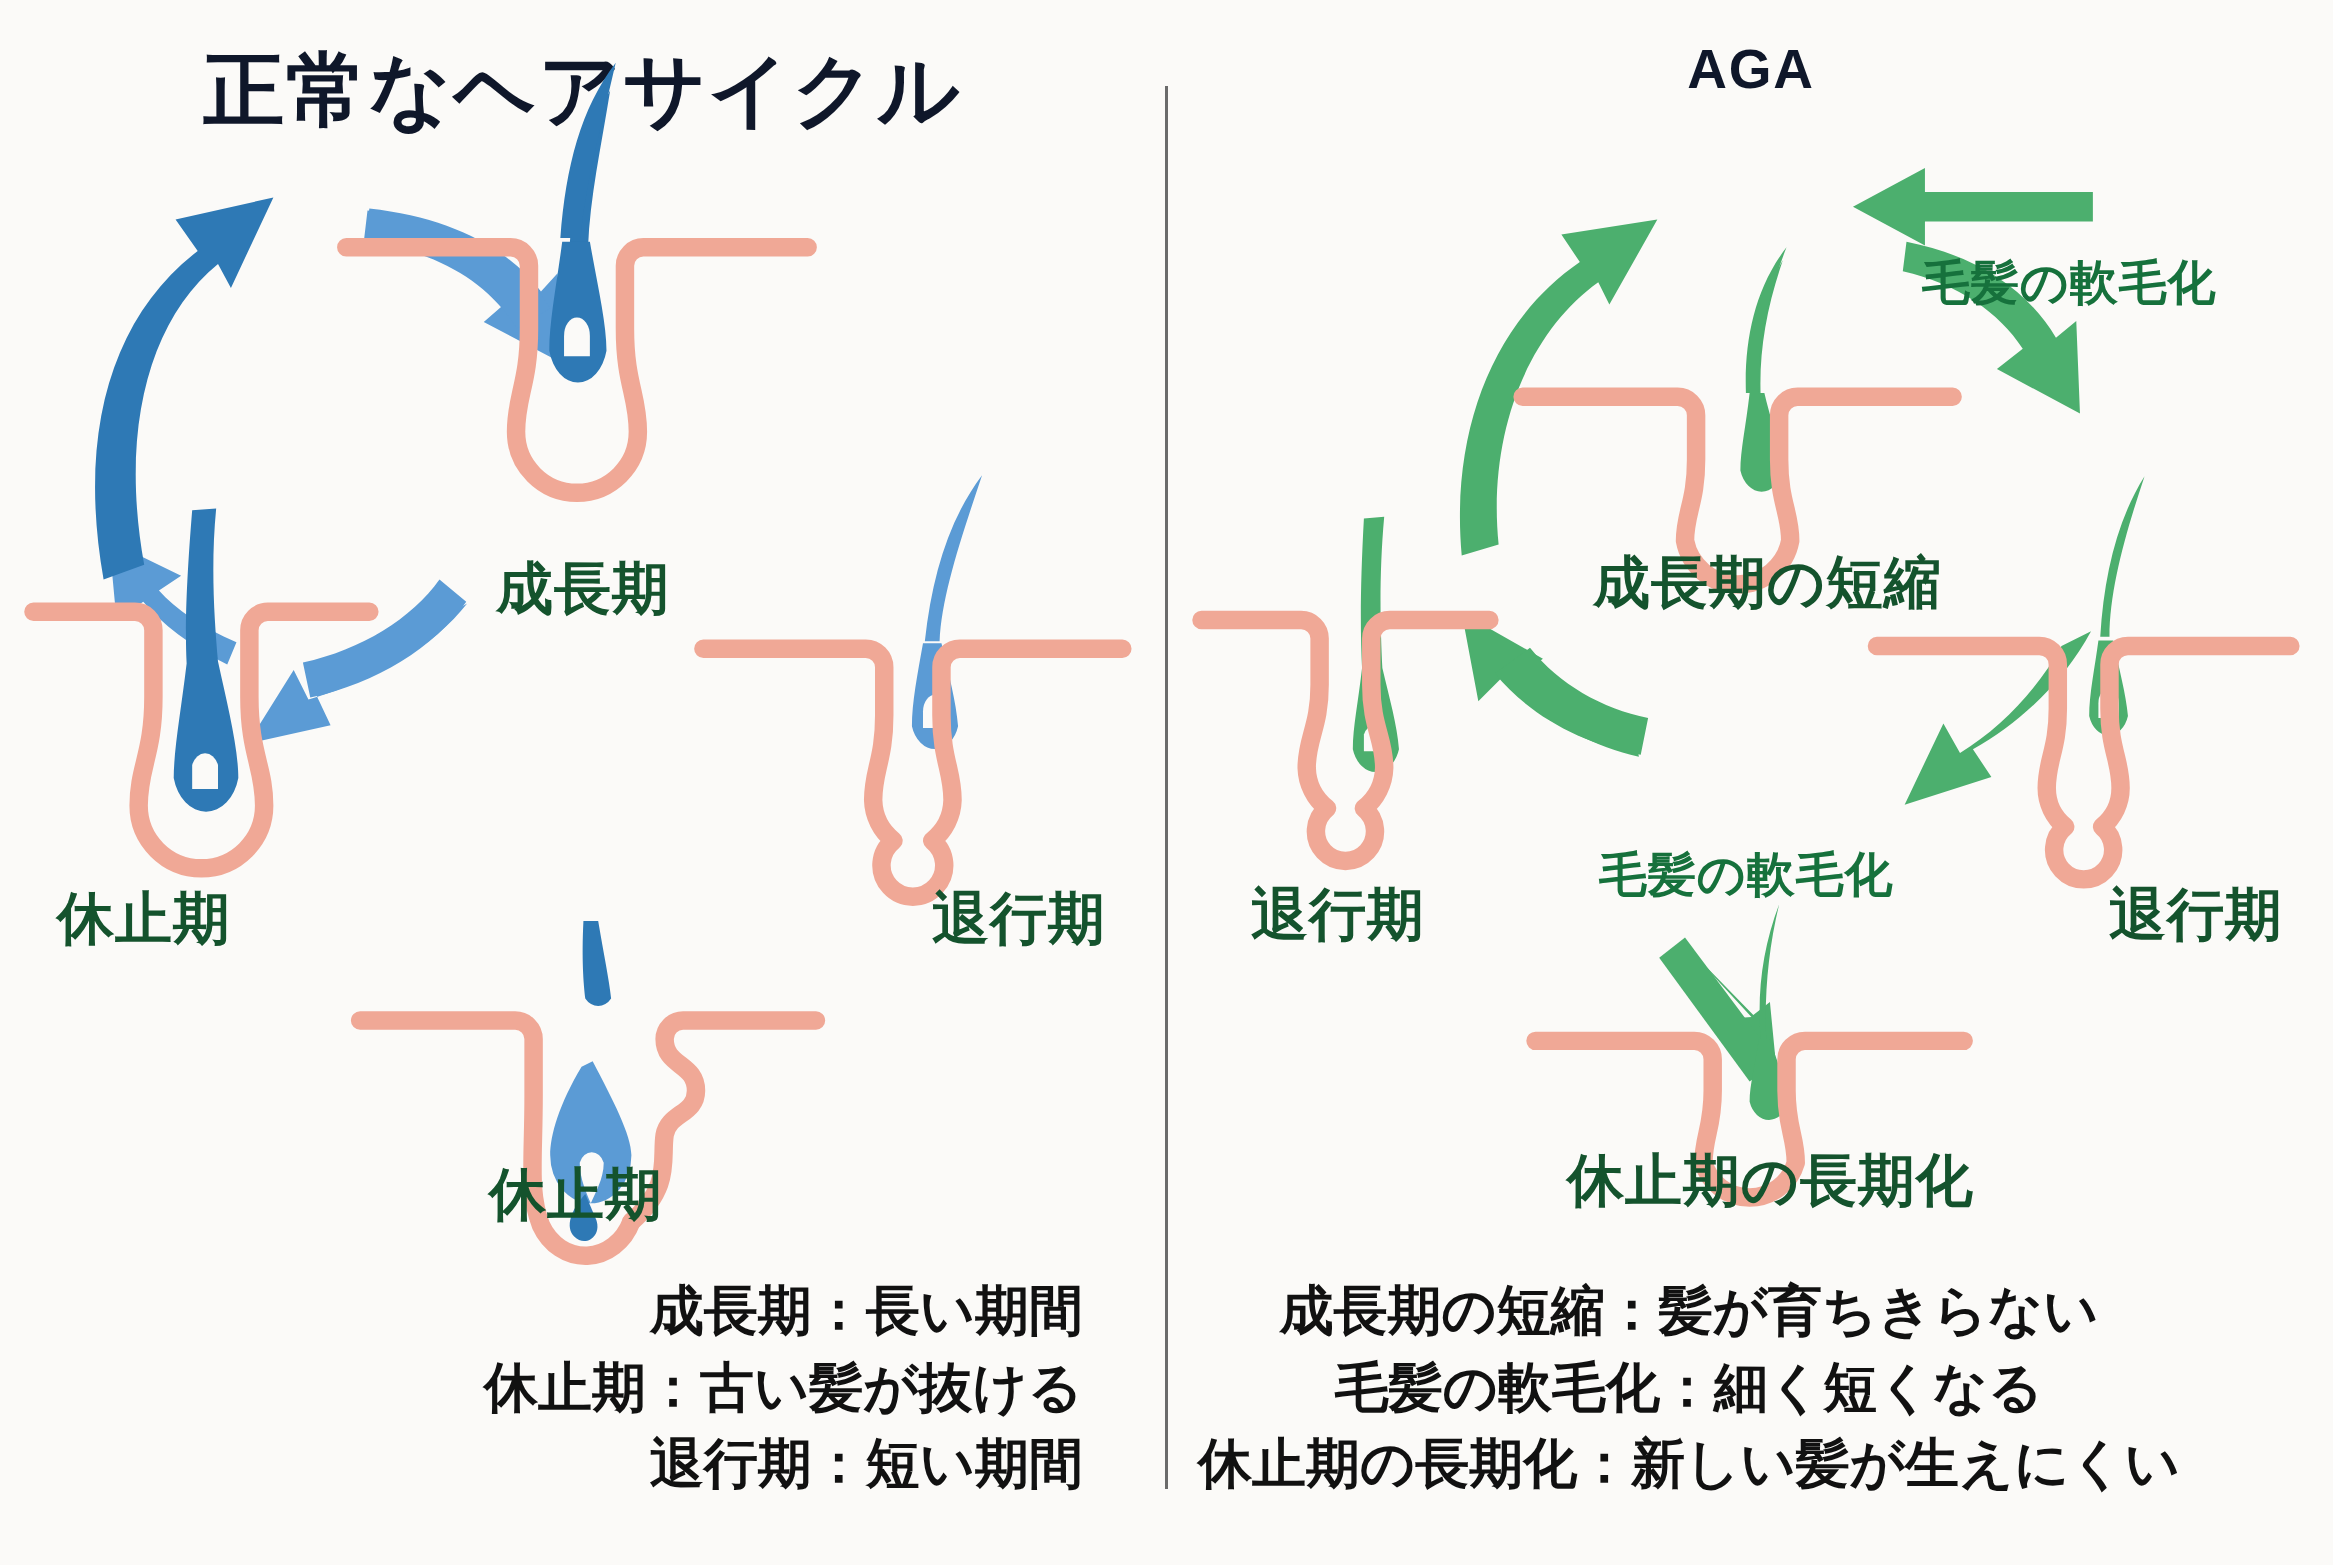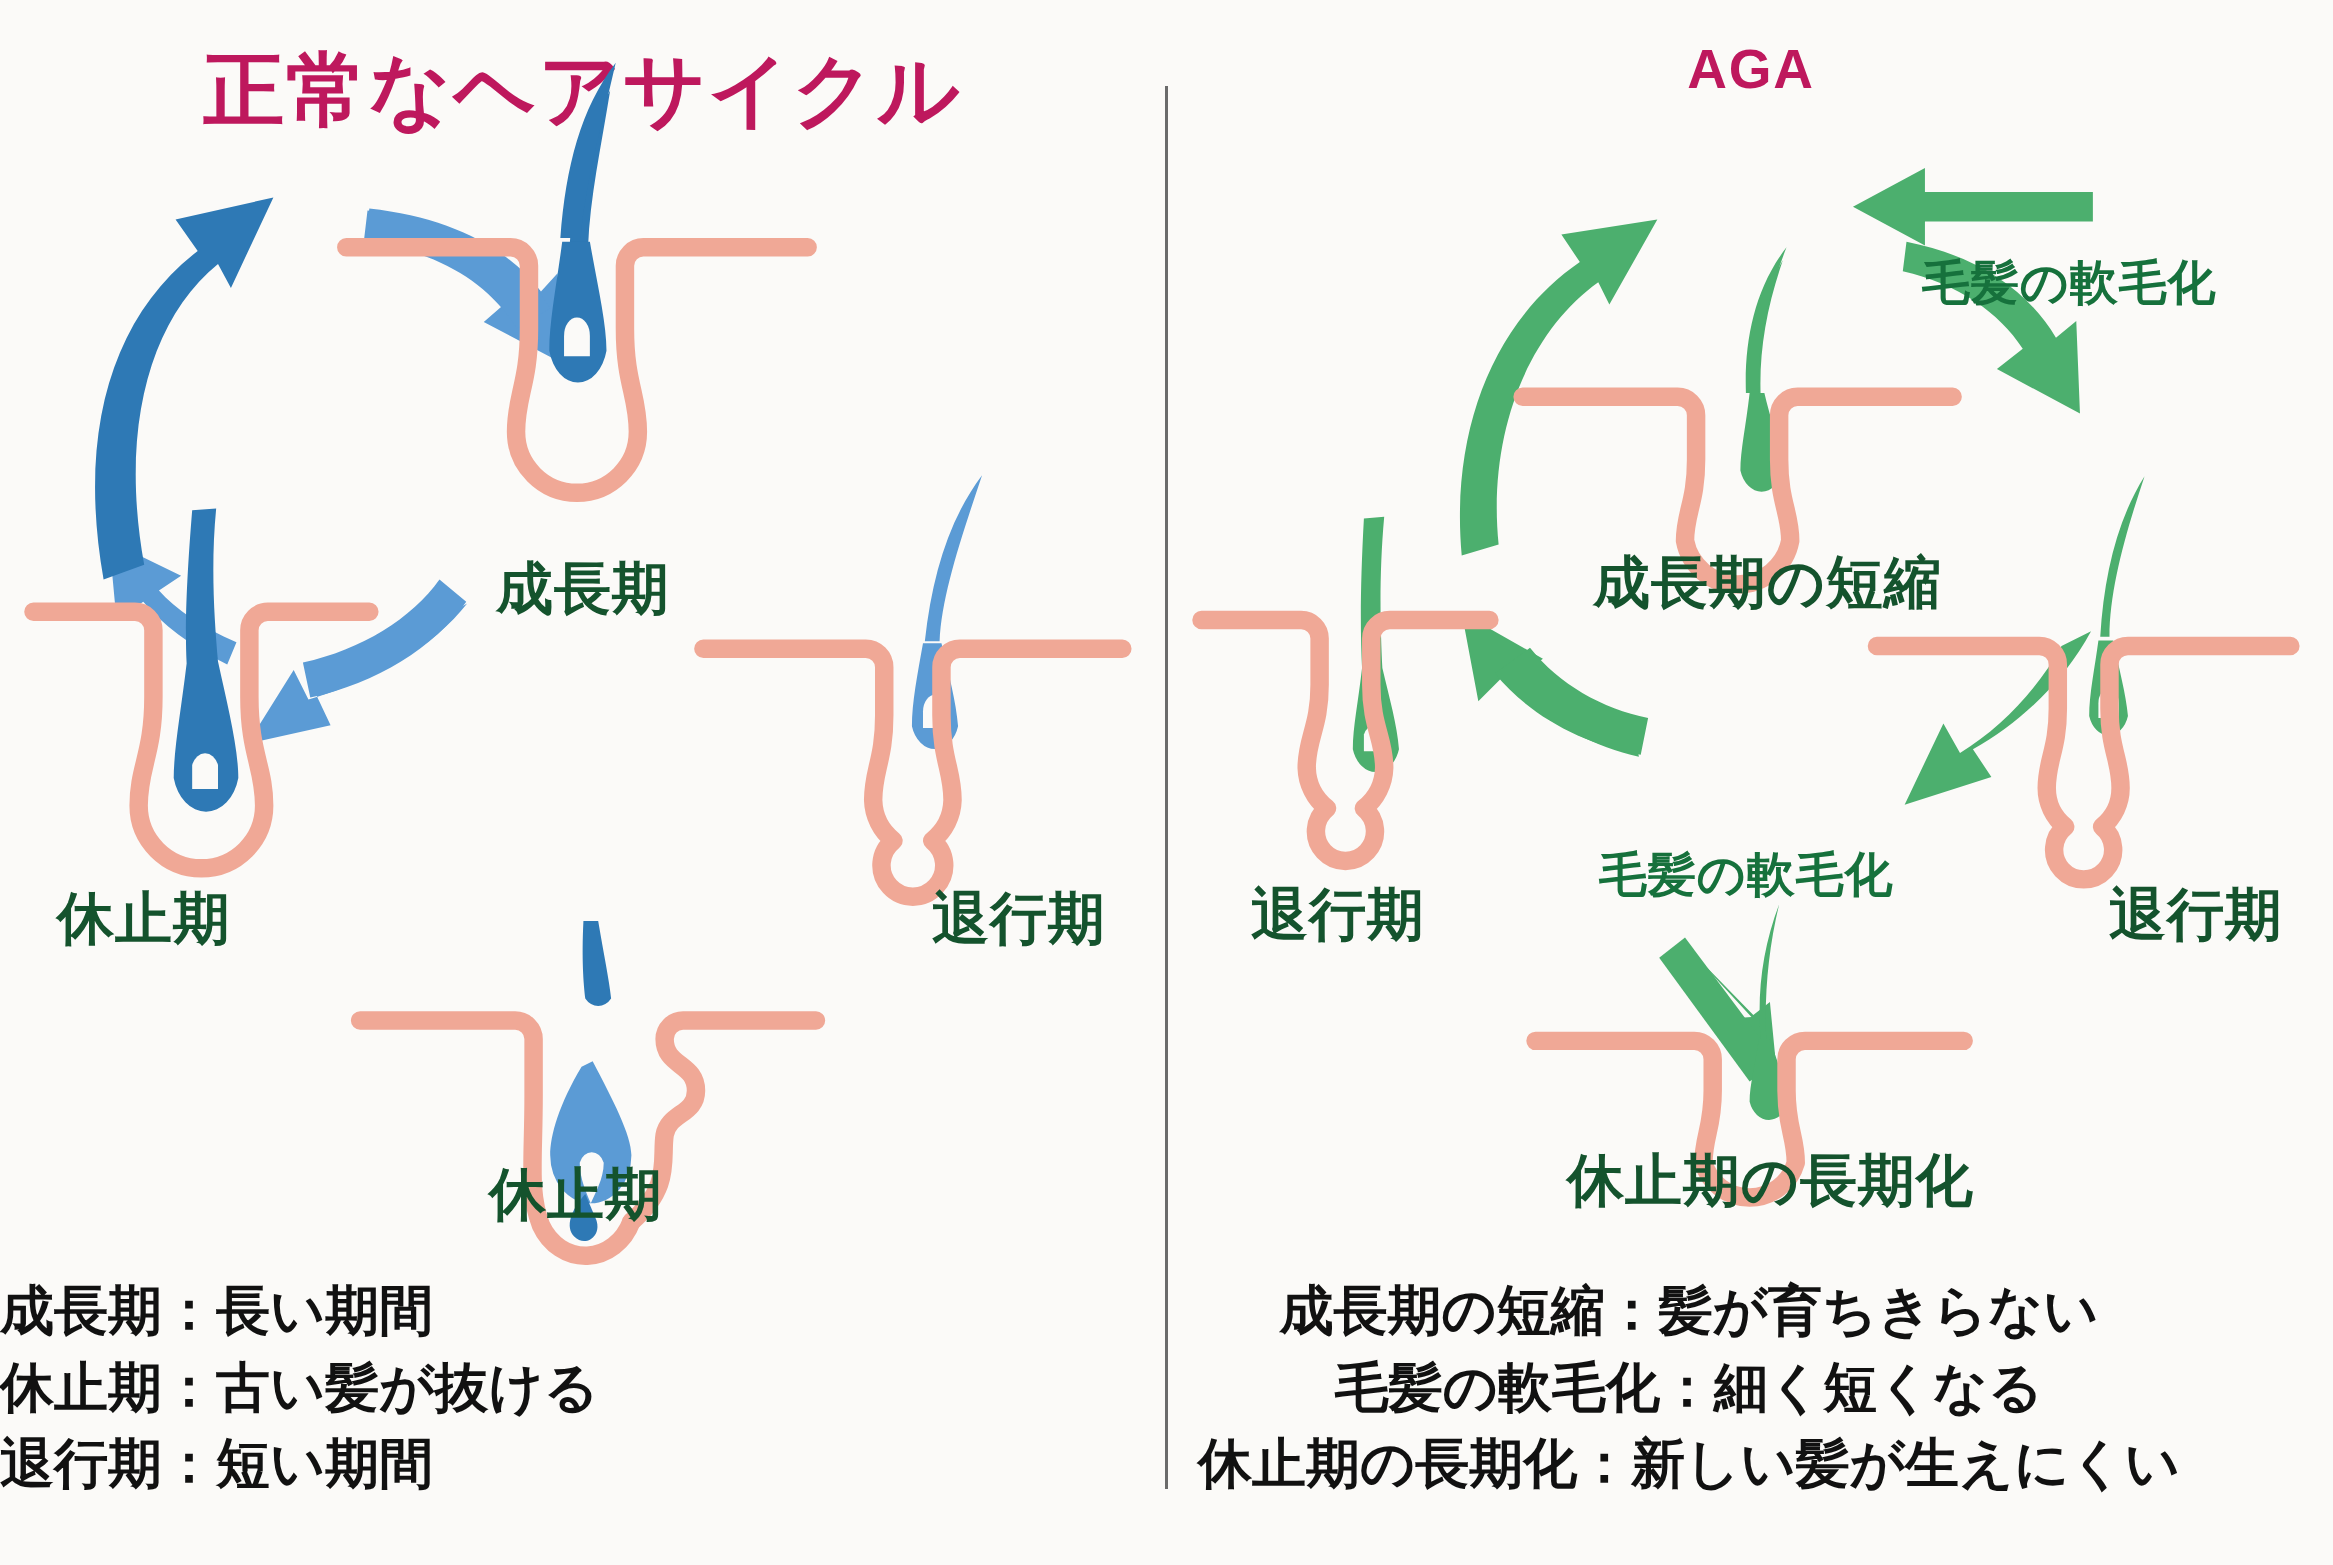--- a/index.html
+++ b/index.html
@@ -16,21 +16,21 @@
   .divider{
     position:absolute;
     left:1165px; top:86px;
     width:2.8px; height:1403px;
     background:#6b6b6b;
   }
 
   .panel-title{
     position:absolute;
     font-weight:bold;
-    color:#be185d;
+    color:#0f172a;
     letter-spacing:1.8px;
     white-space:nowrap;
     text-align:center;
   }
   #title-left{ left:0; top:37px; width:1165px; font-size:81px; }
   #title-right{ left:1168px; top:37px; width:1166px; font-size:55px; }
 
   .stage-label{
     position:absolute;
     font-weight:bold;
@@ -49,21 +49,21 @@
     letter-spacing:0.9px;
   }
 
   .legend{
     position:absolute;
     font-weight:bold;
     color:#111;
     white-space:nowrap;
   }
   .legend .line{ line-height:1.42; }
-  #legend-left{ left:0; top:1272px; width:1083px; text-align:left; font-size:54px;}
+  #legend-left{ left:0; top:1272px; width:1083px; text-align:right; font-size:54px;}
   #legend-right{ left:1168px; top:1272px; width:1042px; text-align:center; font-size:54px;}
 
   svg{position:absolute;left:0;top:0;overflow:visible;}
 </style>
 </head>
 <body>
 
 <div class="stage">
 
   <div class="divider"></div>

